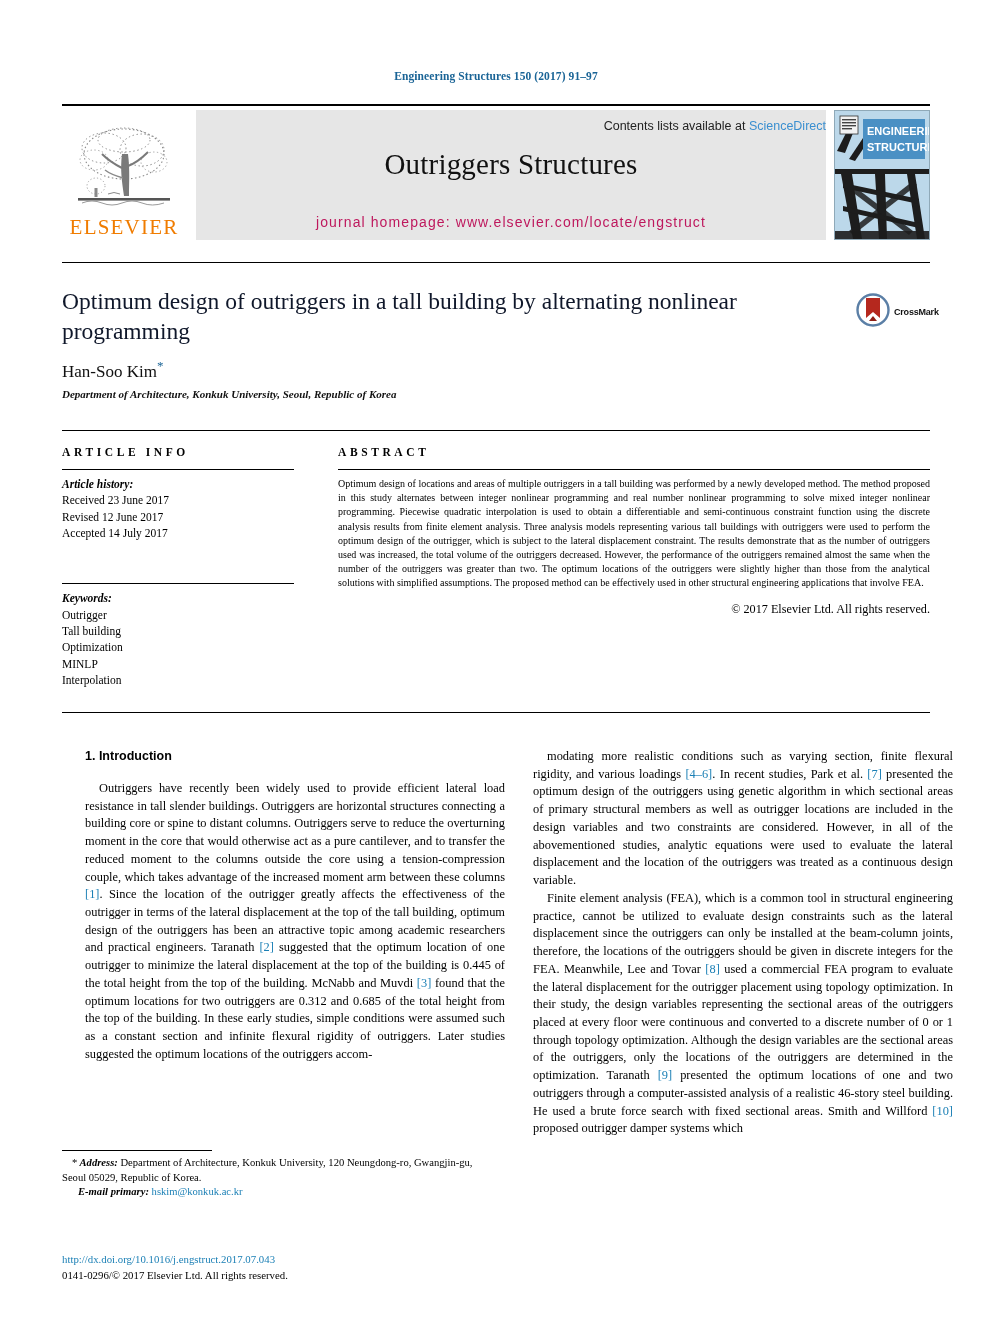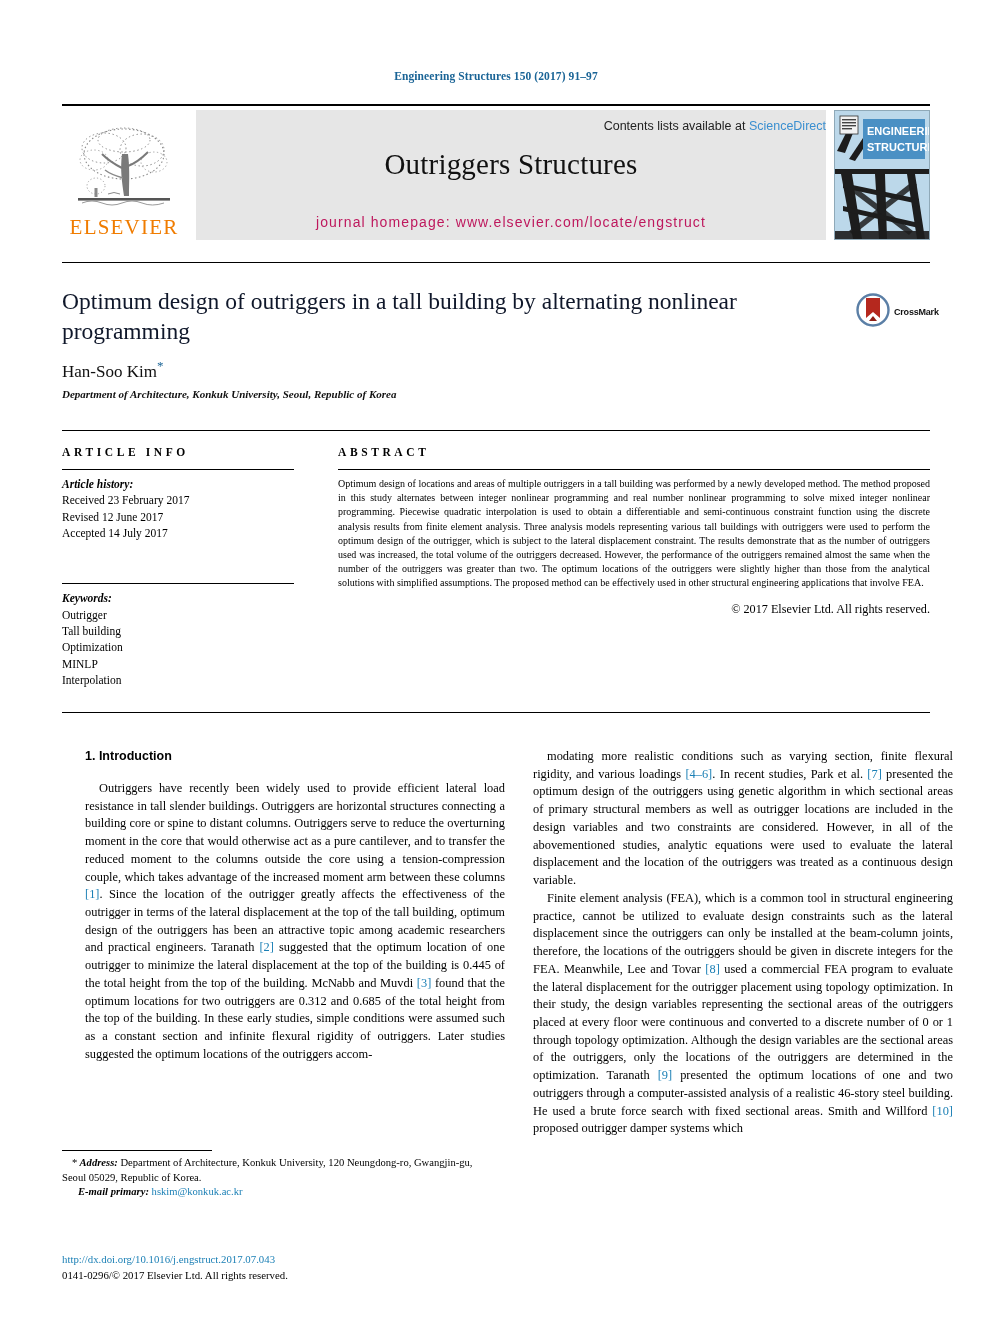--- a/index.html
+++ b/index.html
@@ -363,21 +363,21 @@
 
   <div class="affiliation">Department of Architecture, Konkuk University, Seoul, Republic of Korea</div>
 
   <div class="info-rule-top"></div>
 
   <div class="article-info">
     <div class="sec-heading">ARTICLE INFO</div>
     <div class="info-hr"></div>
     <div class="info-body">
       <div class="it">Article history:</div>
-      <div>Received 23 February 2017</div>
+      <div>Received 23 June 2017</div>
       <div>Revised 12 June 2017</div>
       <div>Accepted 14 July 2017</div>
     </div>
     <div class="keywords-block">
       <div class="info-hr"></div>
       <div class="info-body">
         <div class="it">Keywords:</div>
         <div>Outrigger</div>
         <div>Tall building</div>
         <div>Optimization</div>

